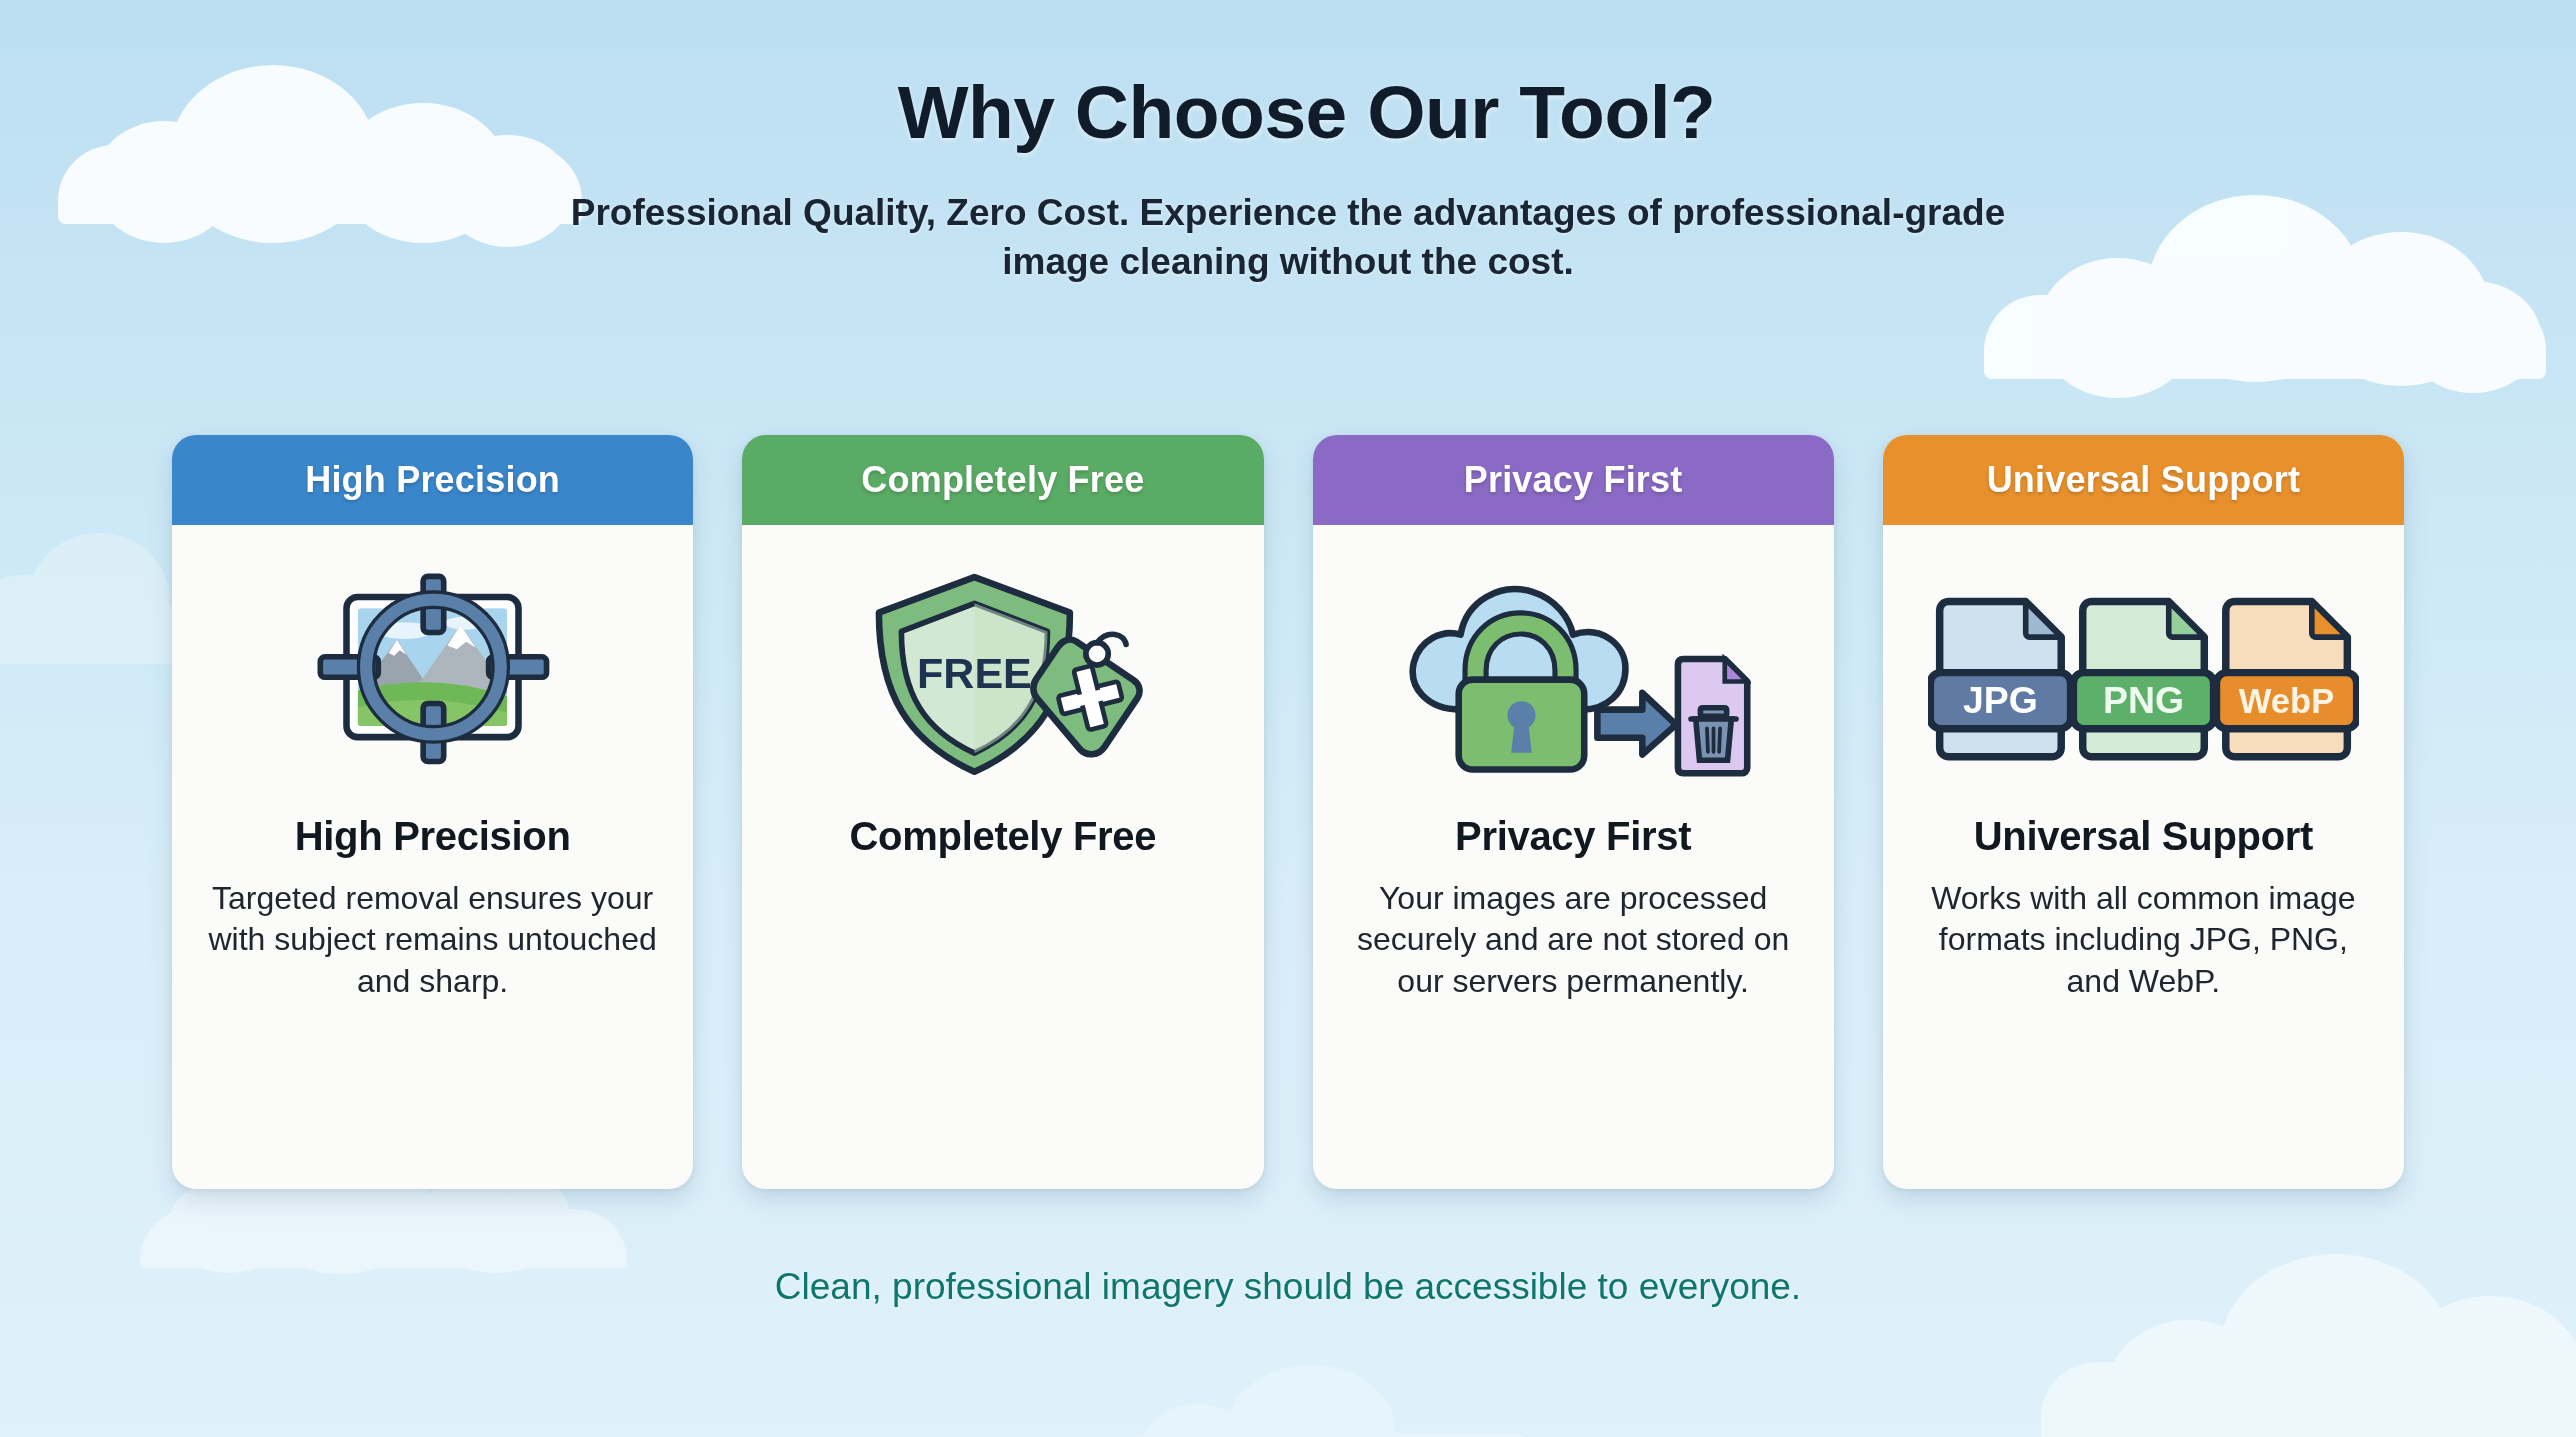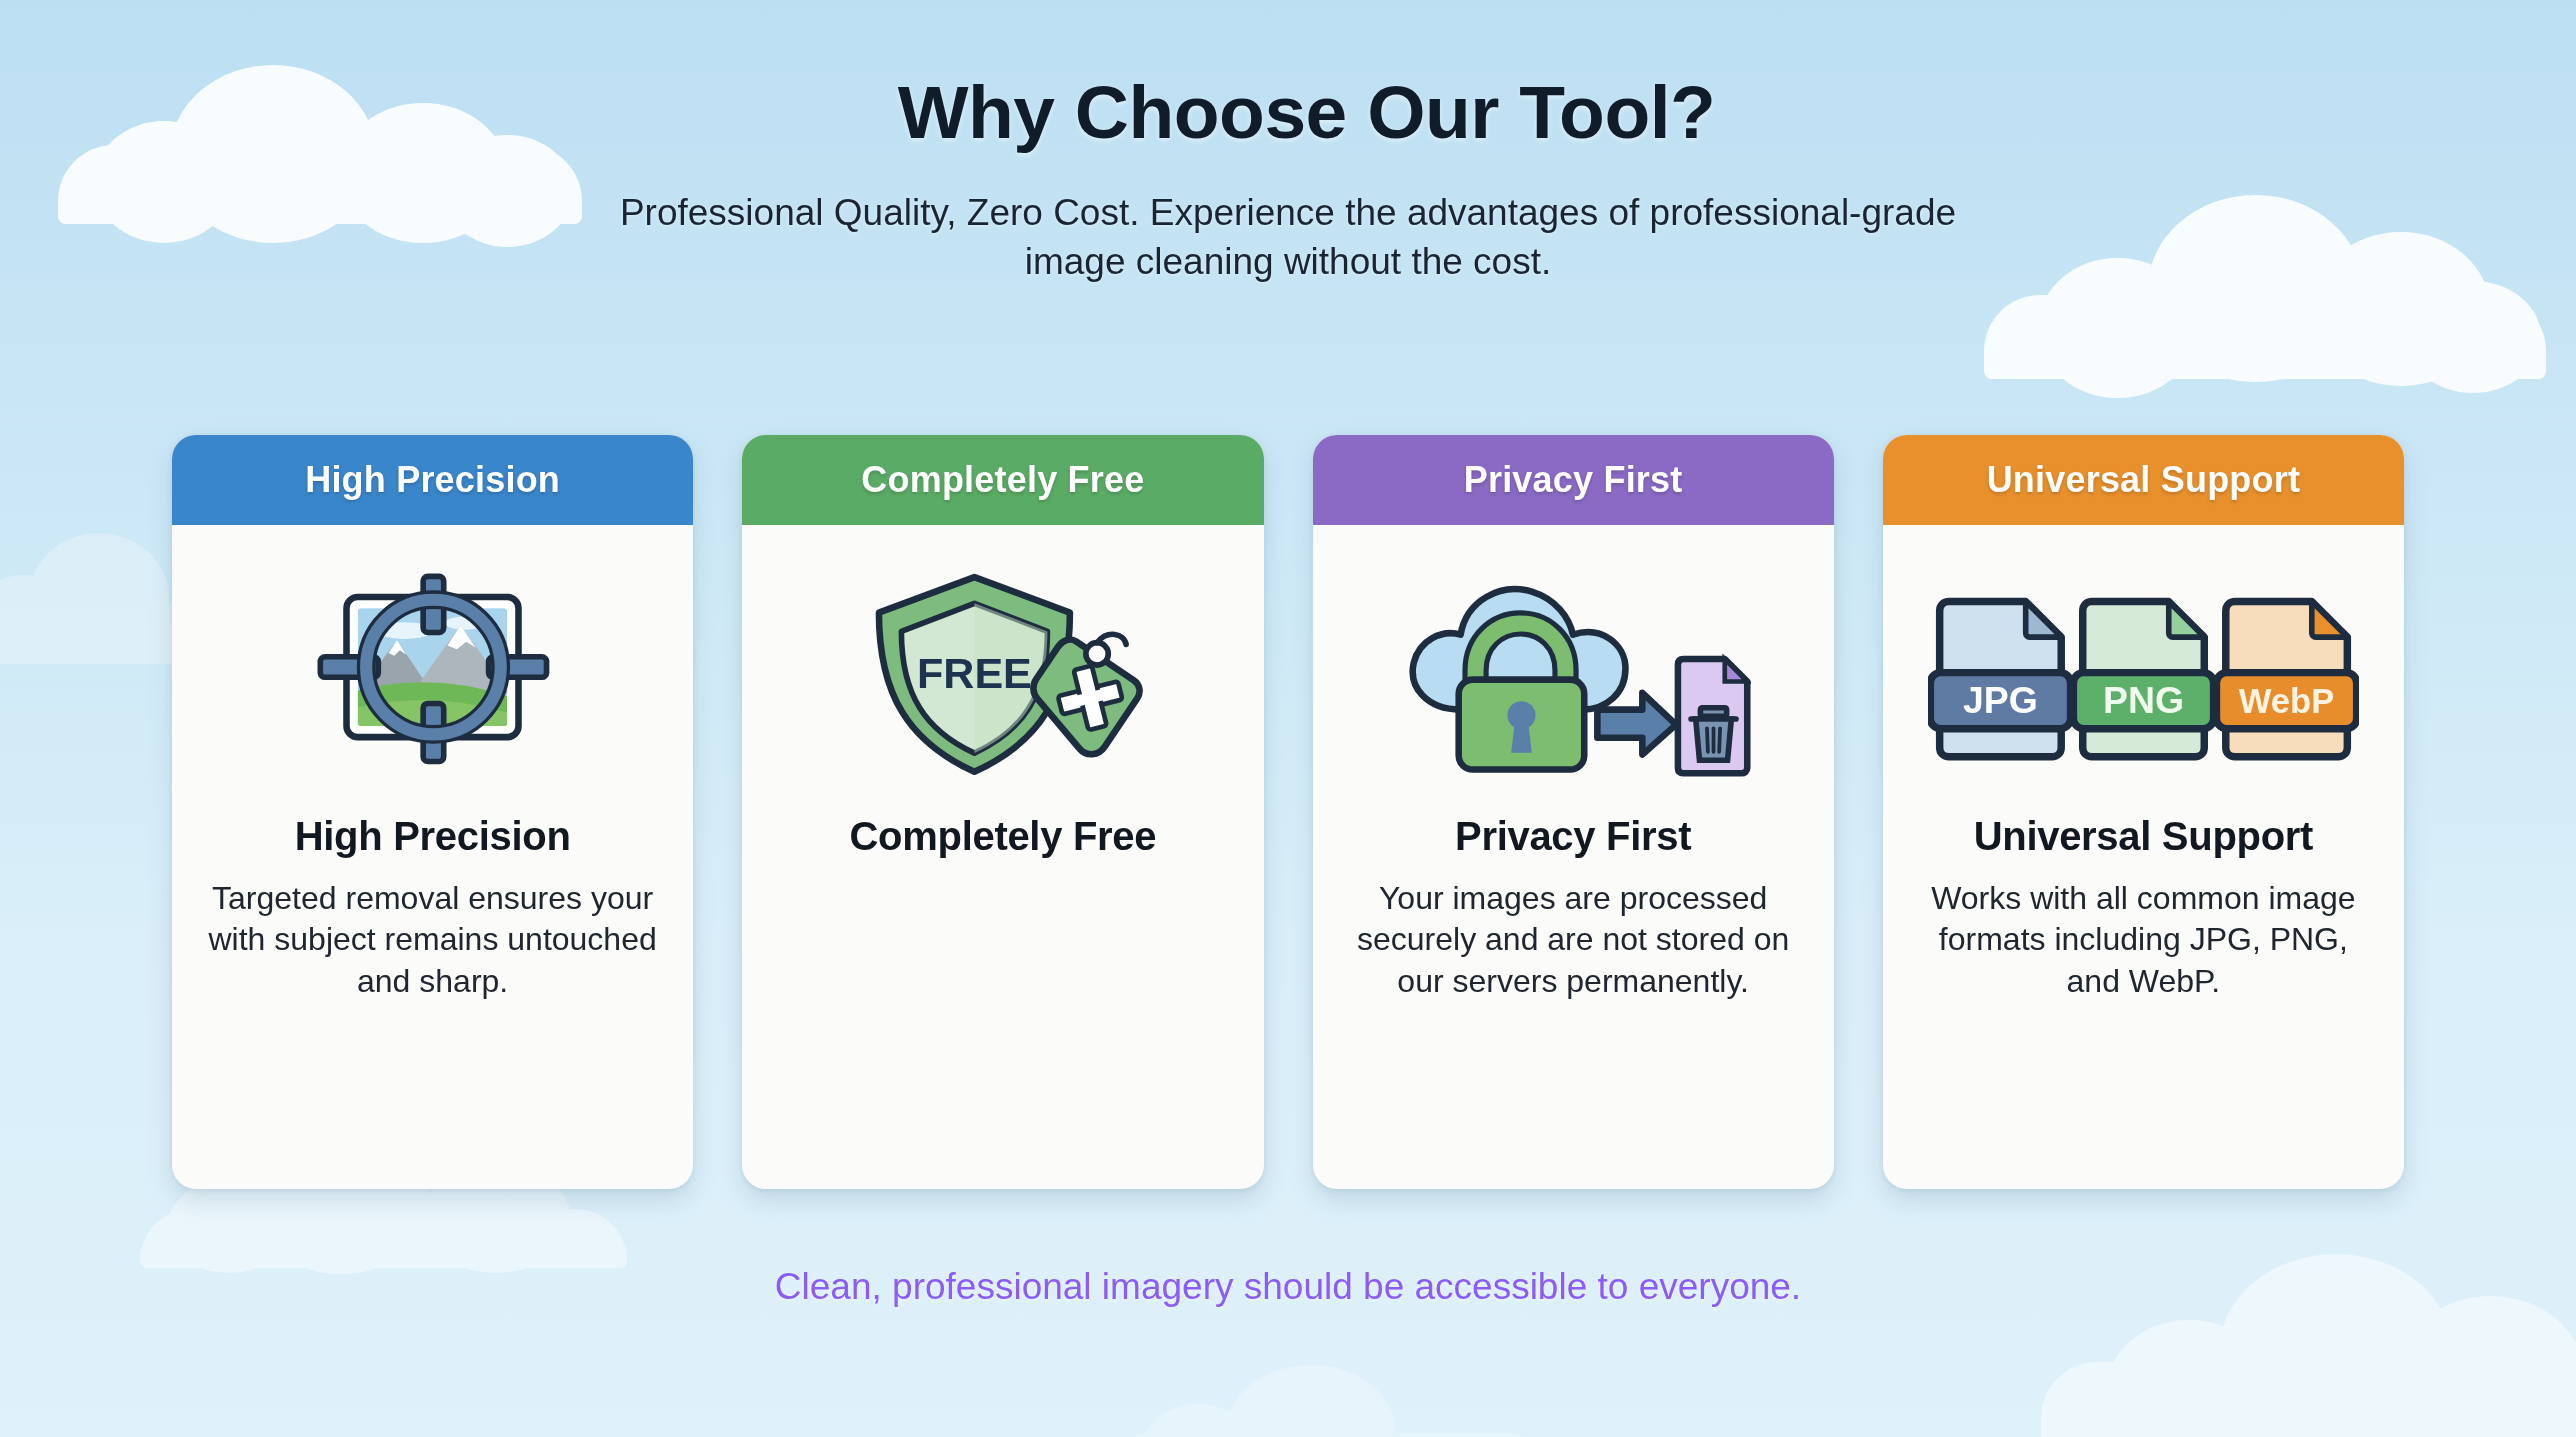--- a/index.html
+++ b/index.html
@@ -23,21 +23,21 @@
 
   .hero{ text-align:center; padding-top:73px; }
   .hero-title{
     font-size:75px; font-weight:700; color:#111c2b;
     letter-spacing:-0.5px; line-height:1.05;
     text-shadow:0 1.9px 5.6px rgba(255,255,255,.55);
     padding-left:37px;
   }
   .hero-sub{
     margin:37px auto 0; width:1442px;
-    font-size:37px; line-height:1.32; color:#1a2533; font-weight:400;
+    font-size:37px; line-height:1.32; color:#1a2533; font-weight:700;
     text-shadow:0 0.9px 3.7px rgba(255,255,255,.5);
   }
 
   
   .cards{
     position:absolute; top:435px; left:172px;
     width:2232px; display:flex; gap:49px;
   }
   .card{
     width:532px; height:754px;
@@ -63,21 +63,21 @@
     margin-top:22.5px;
     font-size:40px; font-weight:700; color:#12181f; letter-spacing:-0.3px;
   }
   .card-desc{
     margin-top:19px; font-size:32px; line-height:1.30;
     color:#20262e; text-align:center; font-weight:400;
   }
 
   .footer{
     position:absolute; top:1266px; left:0; width:100%;
-    text-align:center; font-size:37px; color:#8b5cf6; font-weight:400;
+    text-align:center; font-size:37px; color:#0f766e; font-weight:400;
     text-shadow:0 0.9px 3.7px rgba(255,255,255,.5);
   }
 </style>
 </head>
 <body>
 
 <div class="cloud" style="left:58px; top:37px; width:524px; height:187px; opacity:.95;">
   <div class="base"></div>
   <div class="puff" style="left:112px; top:28px; width:206px; height:178px;"></div>
   <div class="puff" style="left:36px;  top:84px; width:140px; height:122px;"></div>

